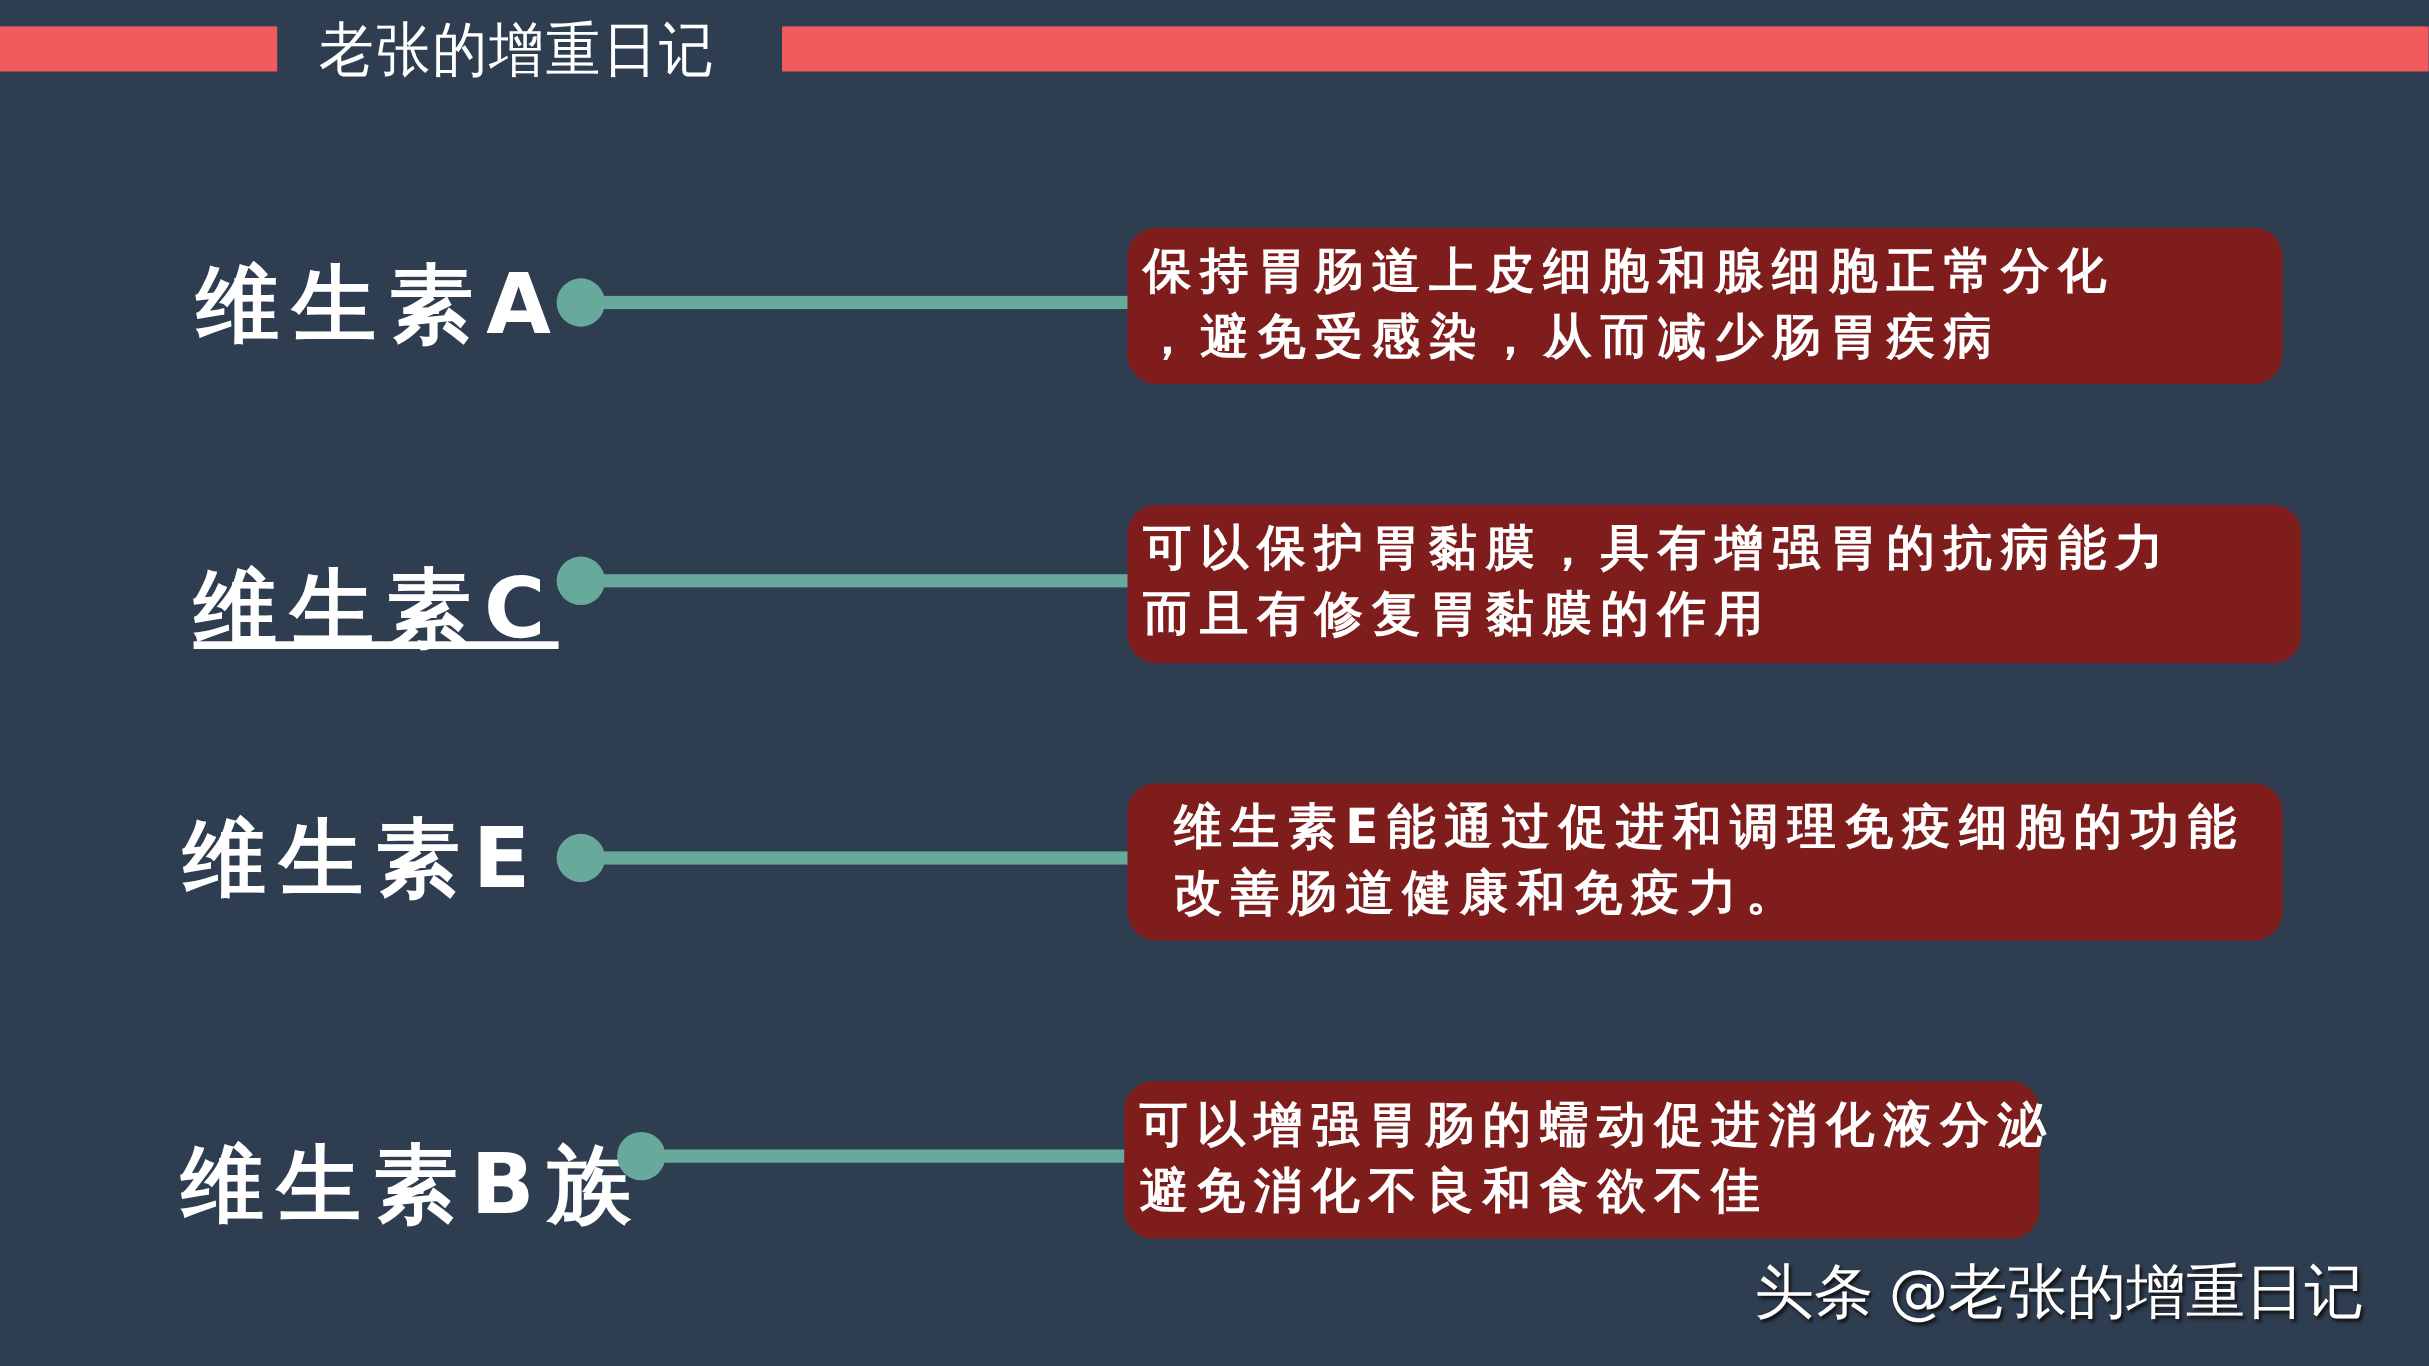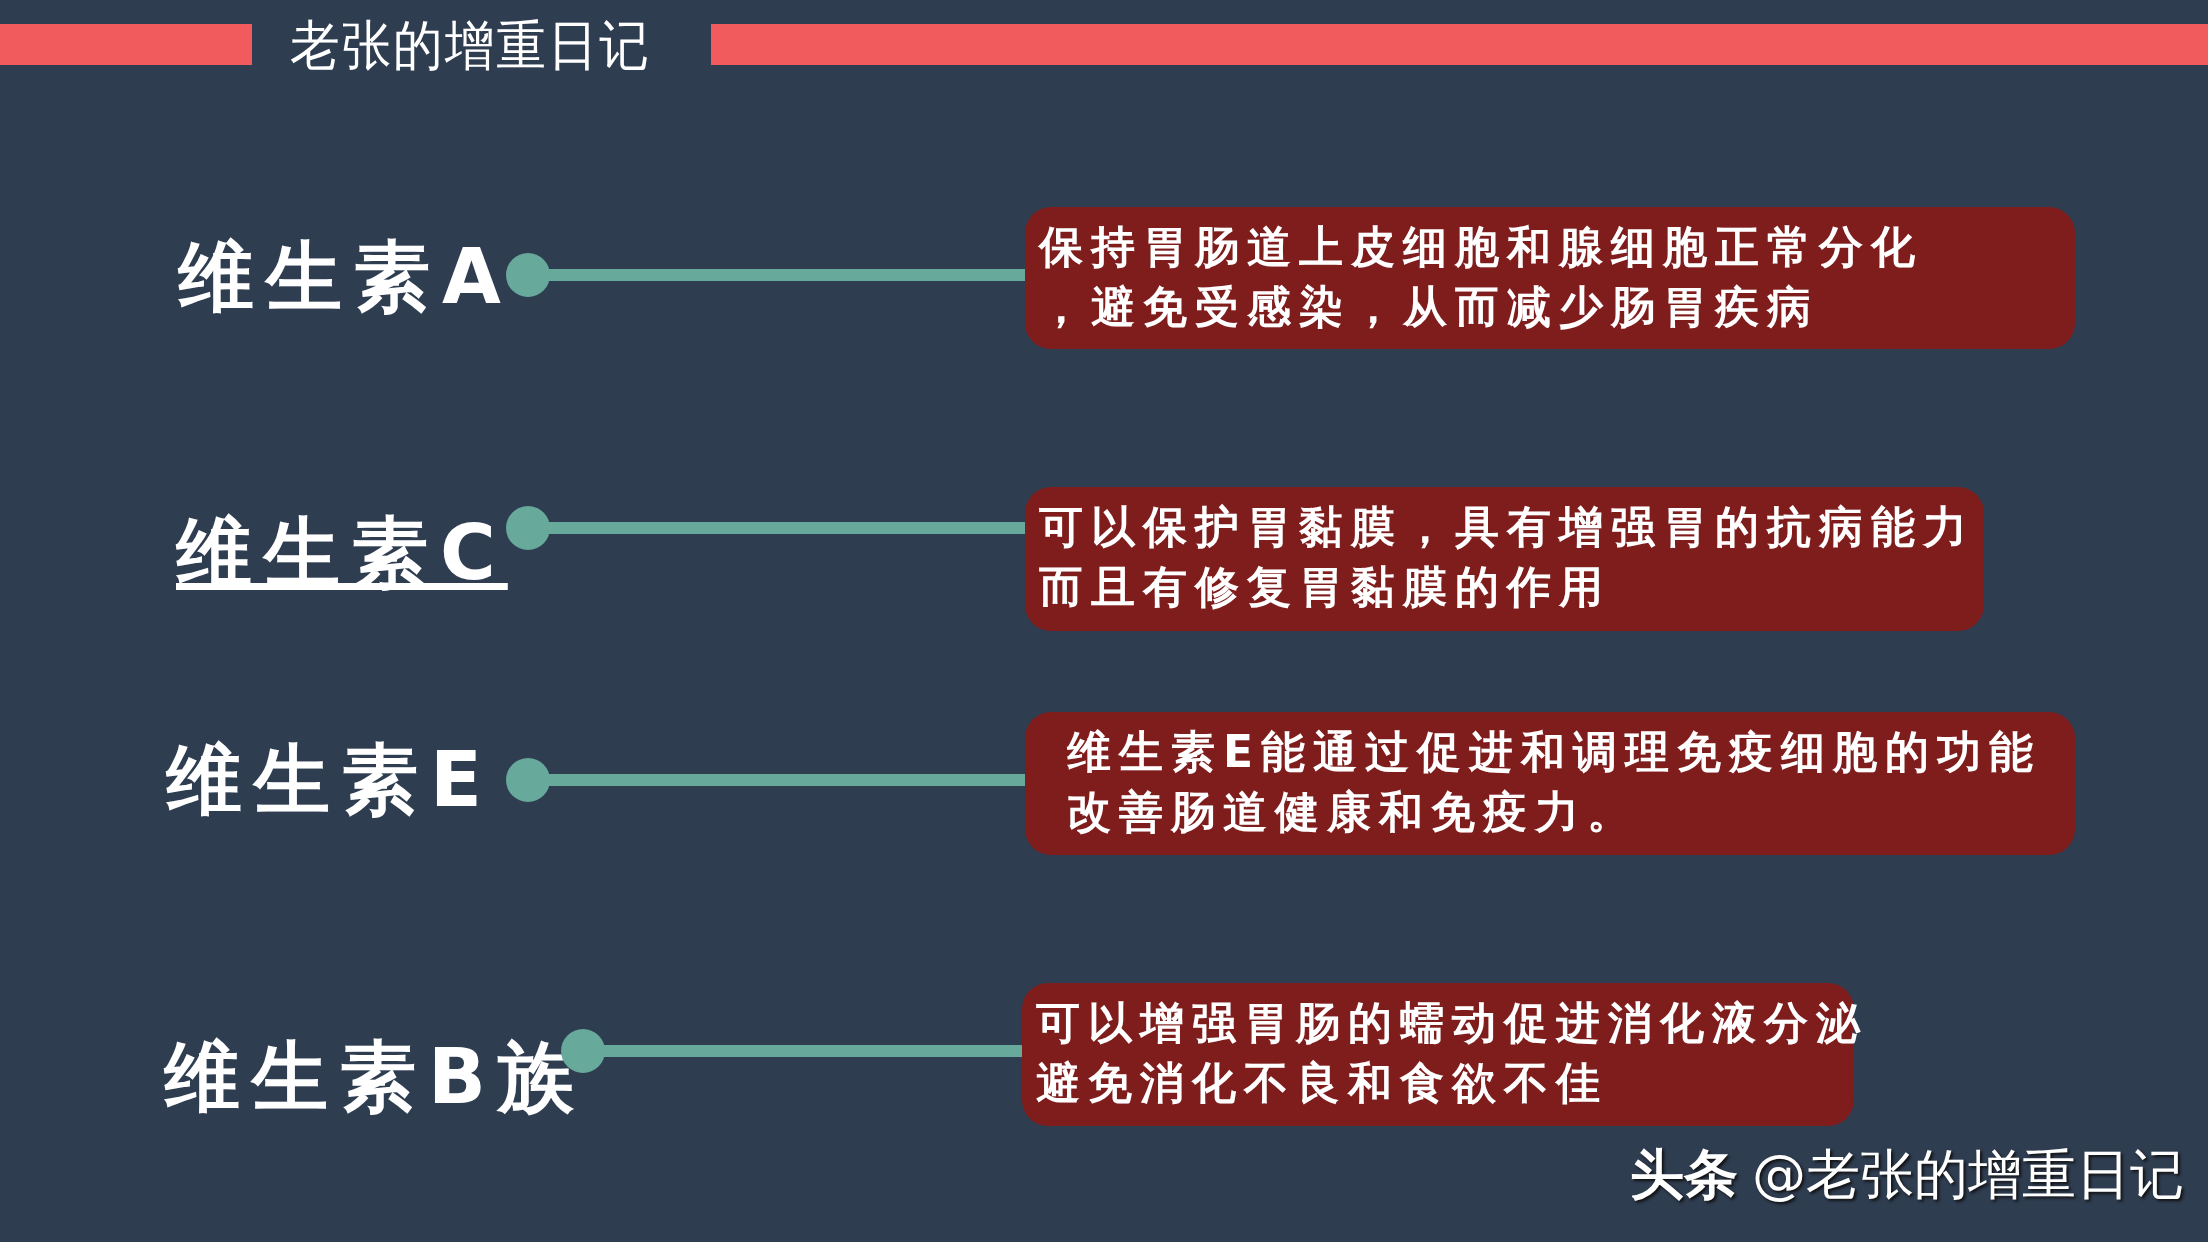--- a/index.html
+++ b/index.html
@@ -34,21 +34,21 @@
     box-sizing:border-box; padding:10px 10px 0 14px;
   }
   .box .line {
     font-size:44px; font-weight:bold; letter-spacing:8px; line-height:60px;
     white-space:nowrap; display:block;
   }
   .watermark {
     position:absolute; left:1595px; top:1140px; font-size:54px; line-height:70px;
     white-space:nowrap; text-shadow:2px 2px 3px #111;
   }
-  .watermark .brand { font-weight:bold; margin-right:14px;margin-left:35px; }
+  .watermark .brand { font-weight:normal; margin-right:14px; }
 </style>
 </head>
 <body>
 
 <div class="bar left"></div>
 <div class="title">老张的增重日记</div>
 <div class="bar right"></div>
 
 <div class="row">
   <div class="label" style="left:178px; top:232px;">维生素A</div>
@@ -57,21 +57,21 @@
   <div class="box" style="left:1025px; top:207px; width:1050px; height:142px;">
     <span class="line">保持胃肠道上皮细胞和腺细胞正常分化</span>
     <span class="line">，避免受感染，从而减少肠胃疾病</span>
   </div>
 </div>
 
 <div class="row">
   <div class="label" style="left:176px; top:508px;text-decoration:underline;">维生素C</div>
   <div class="dot" style="left:506px; top:506px;"></div>
   <div class="connector" style="left:528px; width:500px; top:522px;"></div>
-  <div class="box" style="left:1025px; top:459px; width:959px; height:144px;margin-top:28px;">
+  <div class="box" style="left:1025px; top:459px; width:1067px; height:144px;">
     <span class="line">可以保护胃黏膜，具有增强胃的抗病能力</span>
     <span class="line">而且有修复胃黏膜的作用</span>
   </div>
 </div>
 
 <div class="row">
   <div class="label" style="left:166px; top:735px;">维生素E</div>
   <div class="dot" style="left:506px; top:758px;"></div>
   <div class="connector" style="left:528px; width:500px; top:774px;"></div>
   <div class="box" style="left:1025px; top:712px; width:1050px; height:143px;padding-left:42px;">

